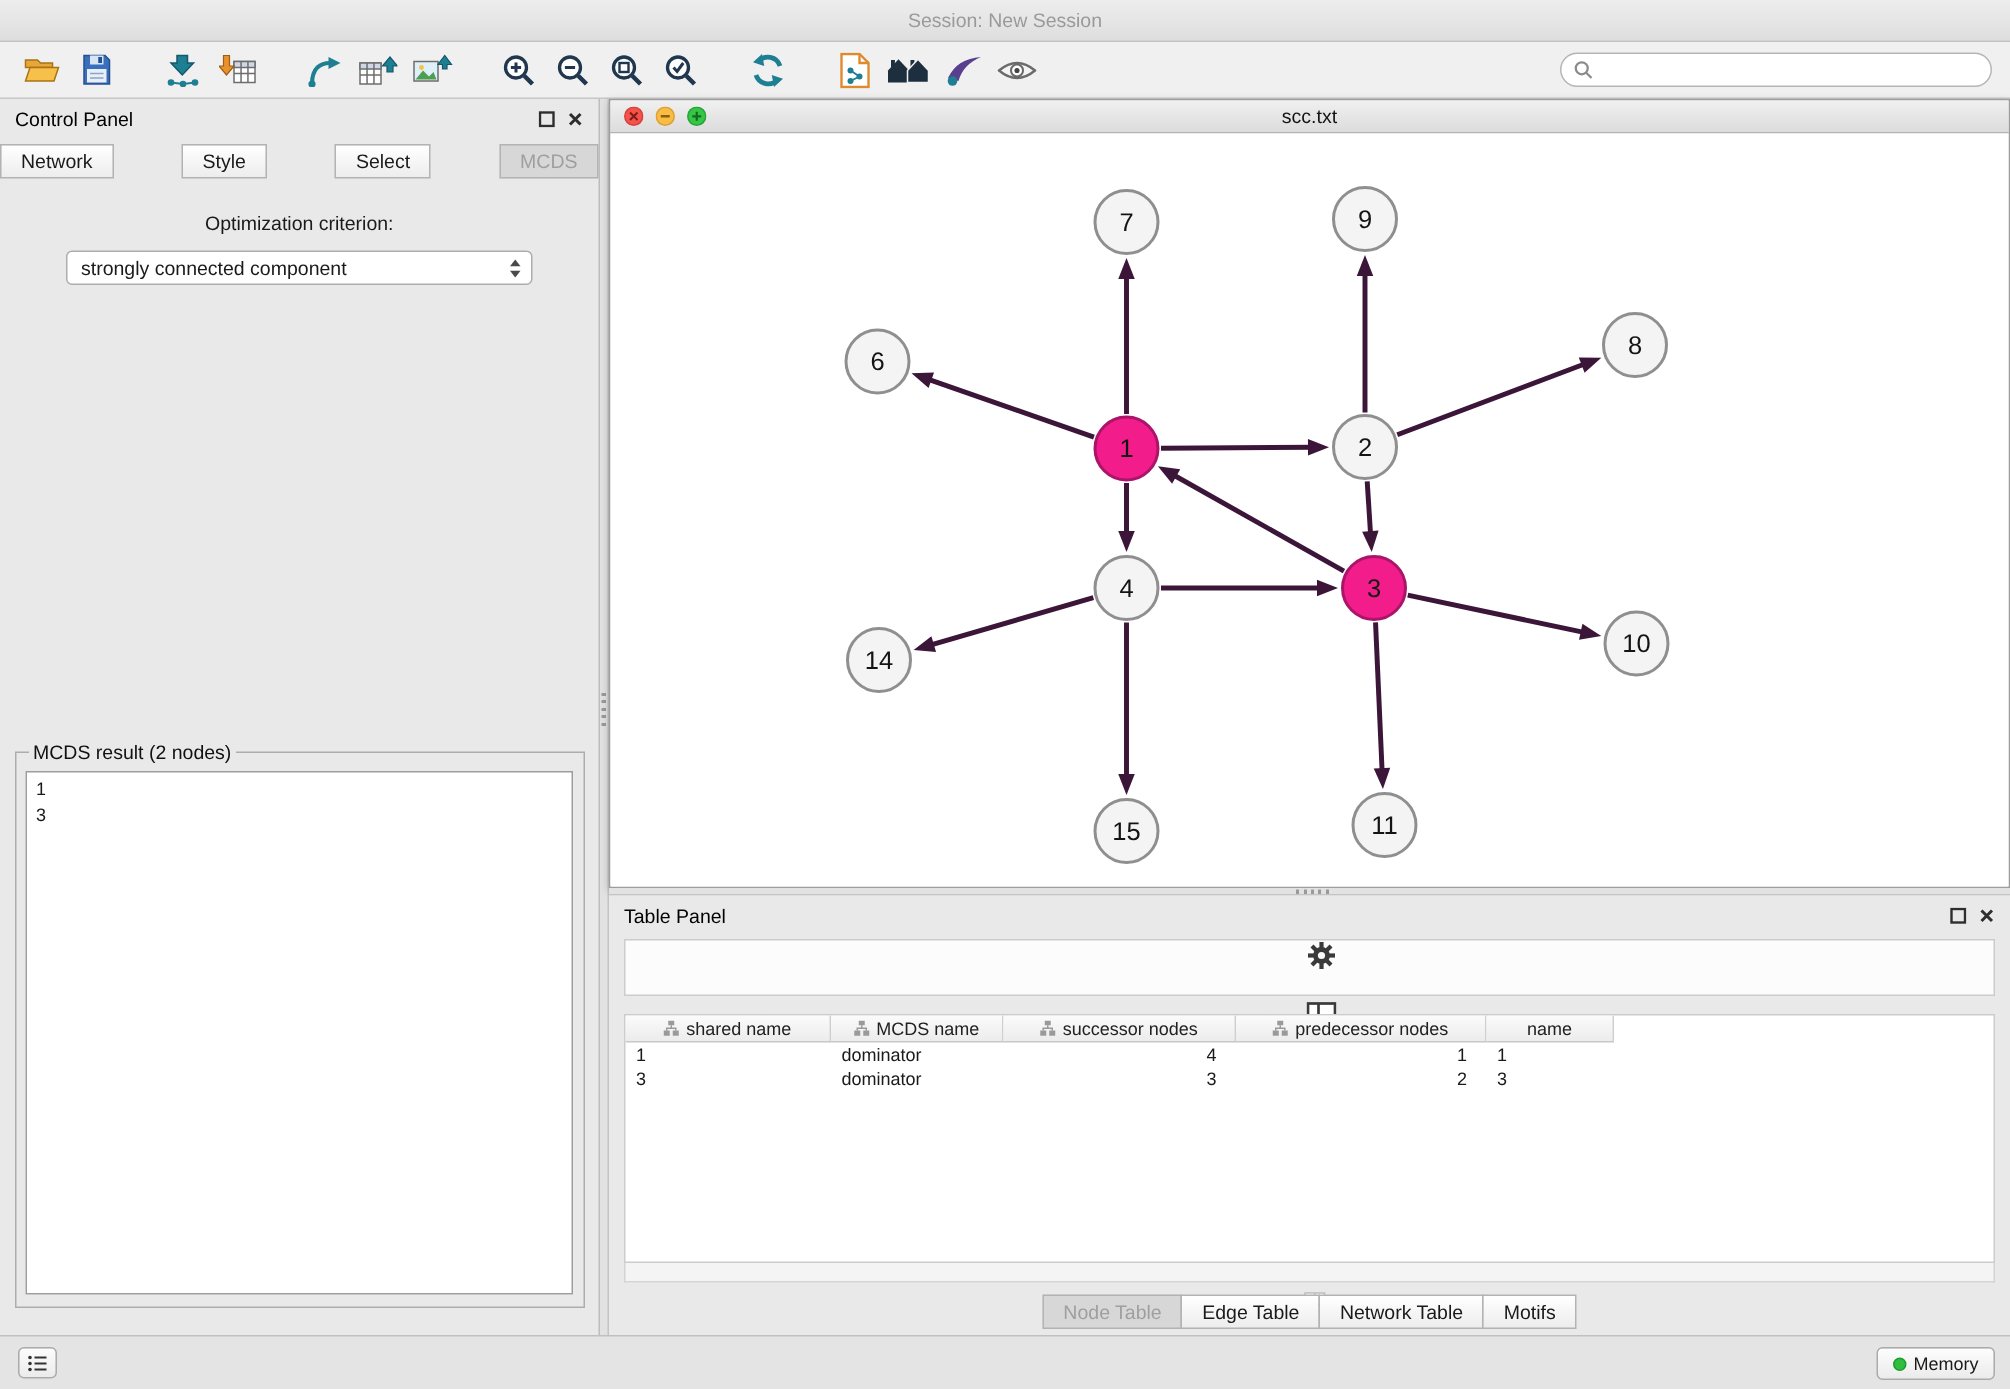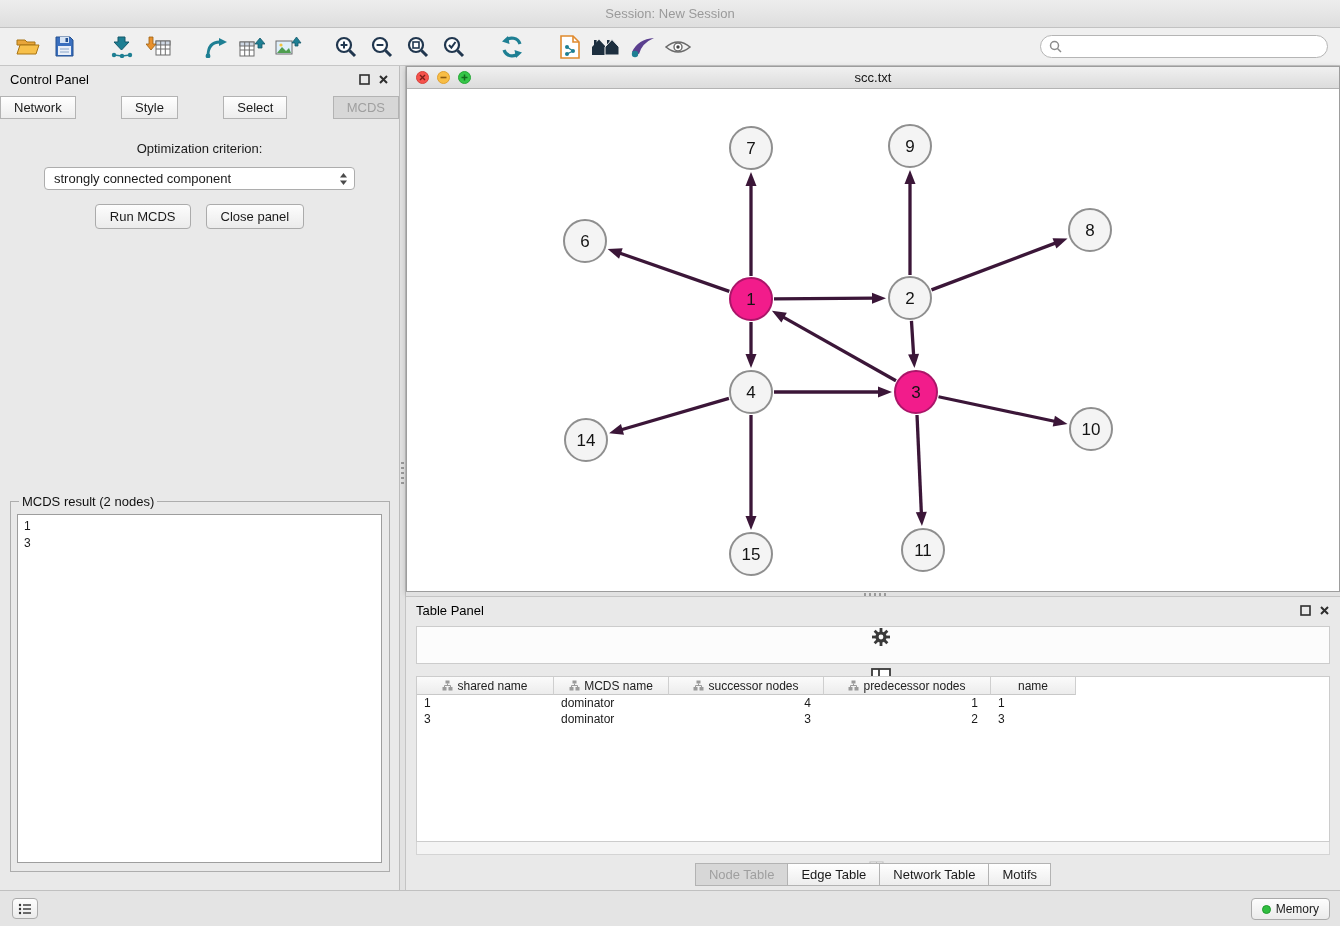--- a/index.html
+++ b/index.html
@@ -282,24 +282,20 @@
   </div>
 
   <div class="cp-body">
     <div class="opt-label">Optimization criterion:</div>
     <div class="combo">
       <span class="combo-value">strongly connected component</span>
       <svg width="9" height="14" viewBox="0 0 9 14">
         <polygon points="4.5,1 8,5.5 1,5.5" fill="#4a4a4a"></polygon>
         <polygon points="4.5,13 8,8.5 1,8.5" fill="#4a4a4a"></polygon>
       </svg>
-    </div>
-    <div class="btn-row">
-      <span class="btn">Run MCDS</span>
-      <span class="btn">Close panel</span>
     </div>
   </div>
 
   <fieldset class="result-fieldset">
     <legend>MCDS result (2 nodes)</legend>
     <div class="result-list">
       <div class="result-item">1</div>
       <div class="result-item">3</div>
     </div>
   </fieldset>

